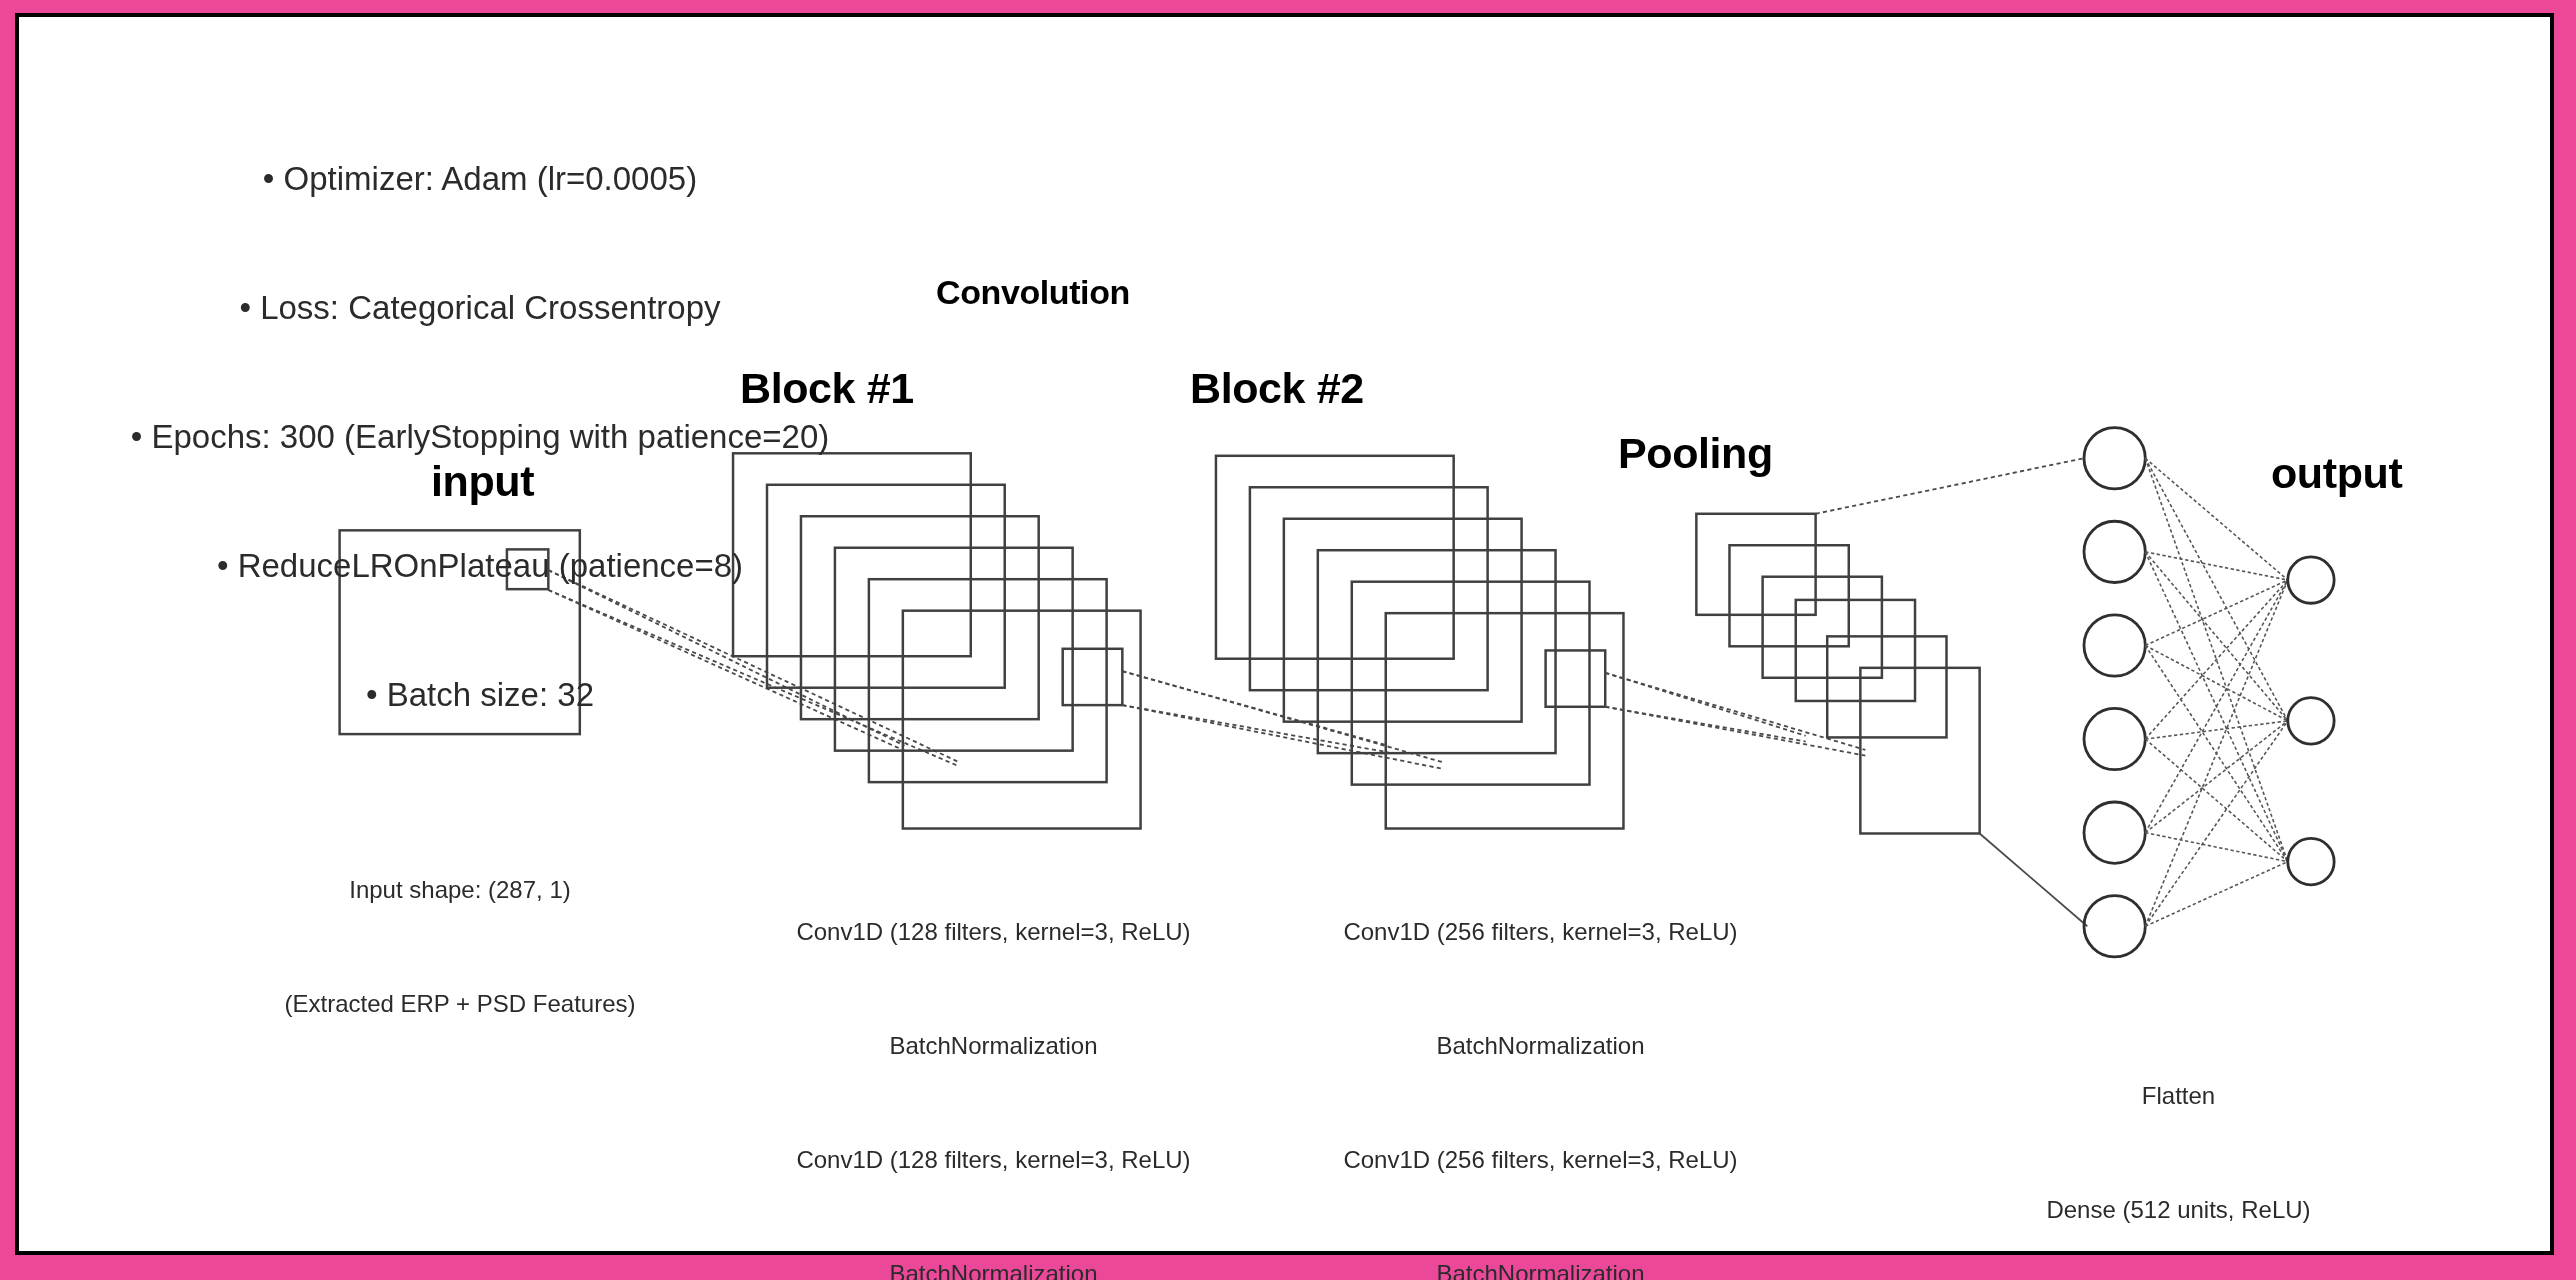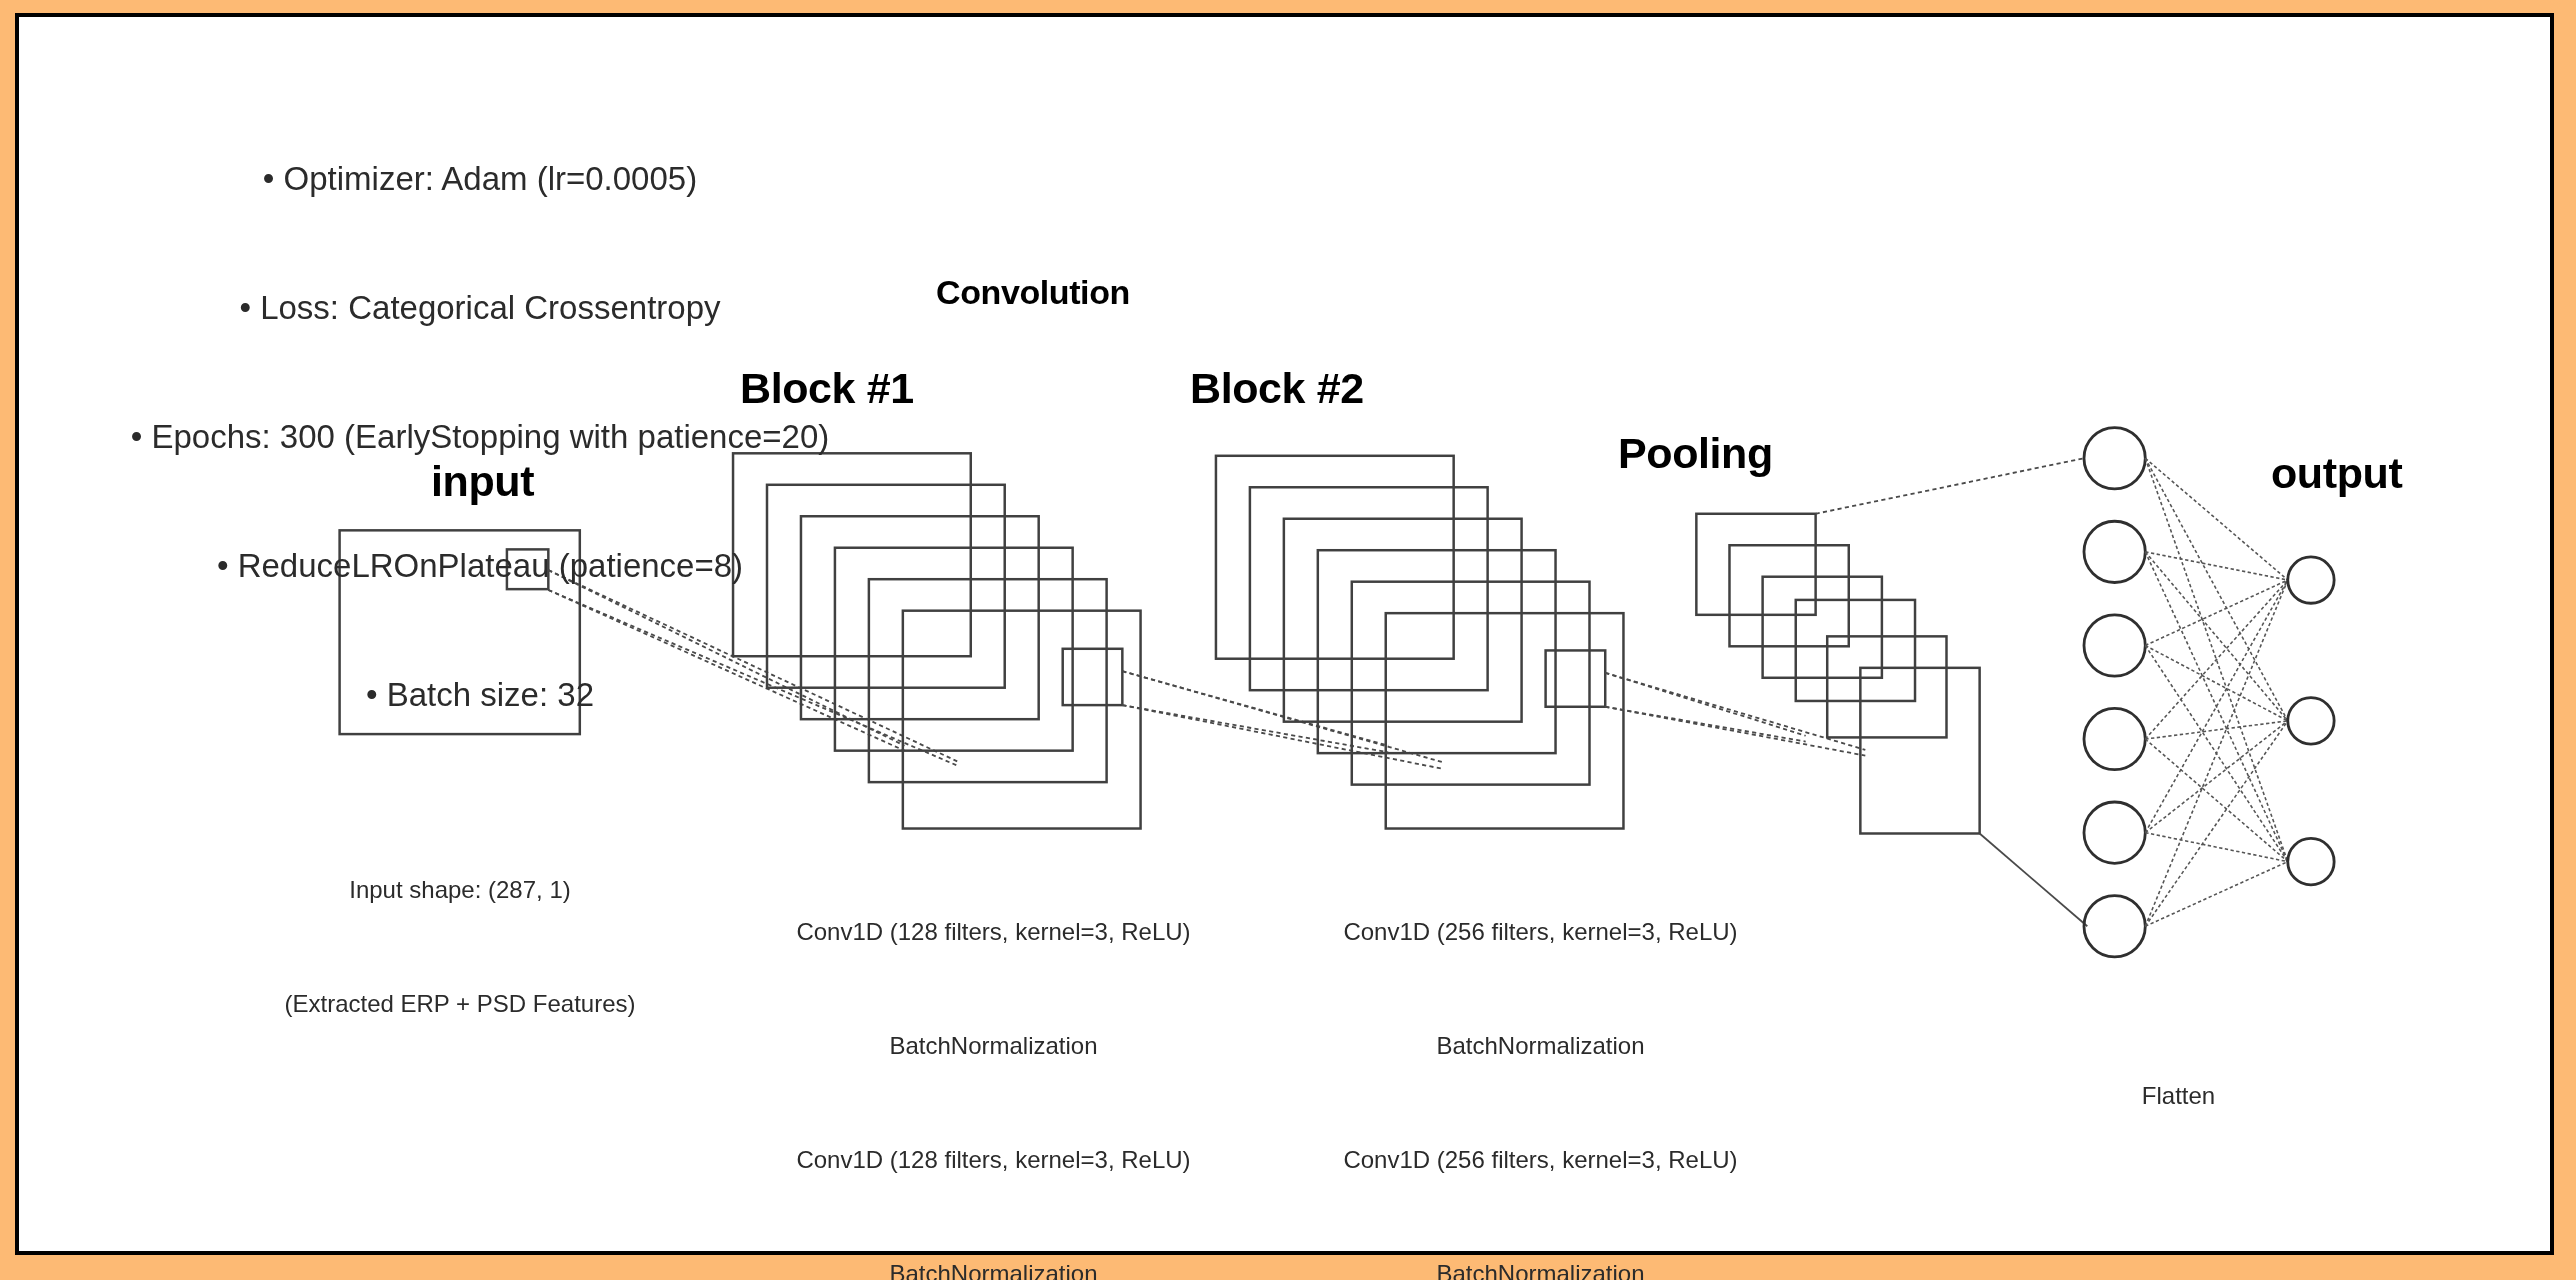--- a/index.html
+++ b/index.html
@@ -1,18 +1,18 @@
 <!DOCTYPE html>
 <html style="font-size:13.3px"><head>
 <meta charset="utf-8">
 <title>CNN Architecture Diagram</title>
 <style>
   html,body{margin:0;padding:0;background:#fff;}
   body{width:2576px;height:1281px;font-family:"Liberation Sans",sans-serif;color:#000;overflow:hidden;}
-  #canvas{position:relative;width:2576px;height:1281px;background:#fdba74;}
+  #canvas{position:relative;width:2576px;height:1281px;background:#ec4899;}
 
   
   #frame{
     position:absolute;left:15px;top:13.3px;width:2539px;height:1242px;
     border:4.1px solid #000;box-sizing:border-box;background:#fff;
   }
 
   svg.layer{position:absolute;left:0;top:0;width:2576px;height:1281px;overflow:visible;pointer-events:none;}
 
   .txt{position:absolute;white-space:pre;}
@@ -189,19 +189,20 @@
     <div>Conv1D (256 filters, kernel=3, ReLU)</div>
     <div>BatchNormalization</div>
     <div>Conv1D (256 filters, kernel=3, ReLU)</div>
     <div>BatchNormalization</div>
     
     
   </div>
 
   <div class="txt caption" id="cap-fc">
     <div>Flatten</div>
+    <div>Dense (512 units, ReLU)</div>
     
     
     
   </div>
 
 </div>
 
 
 </body></html>

